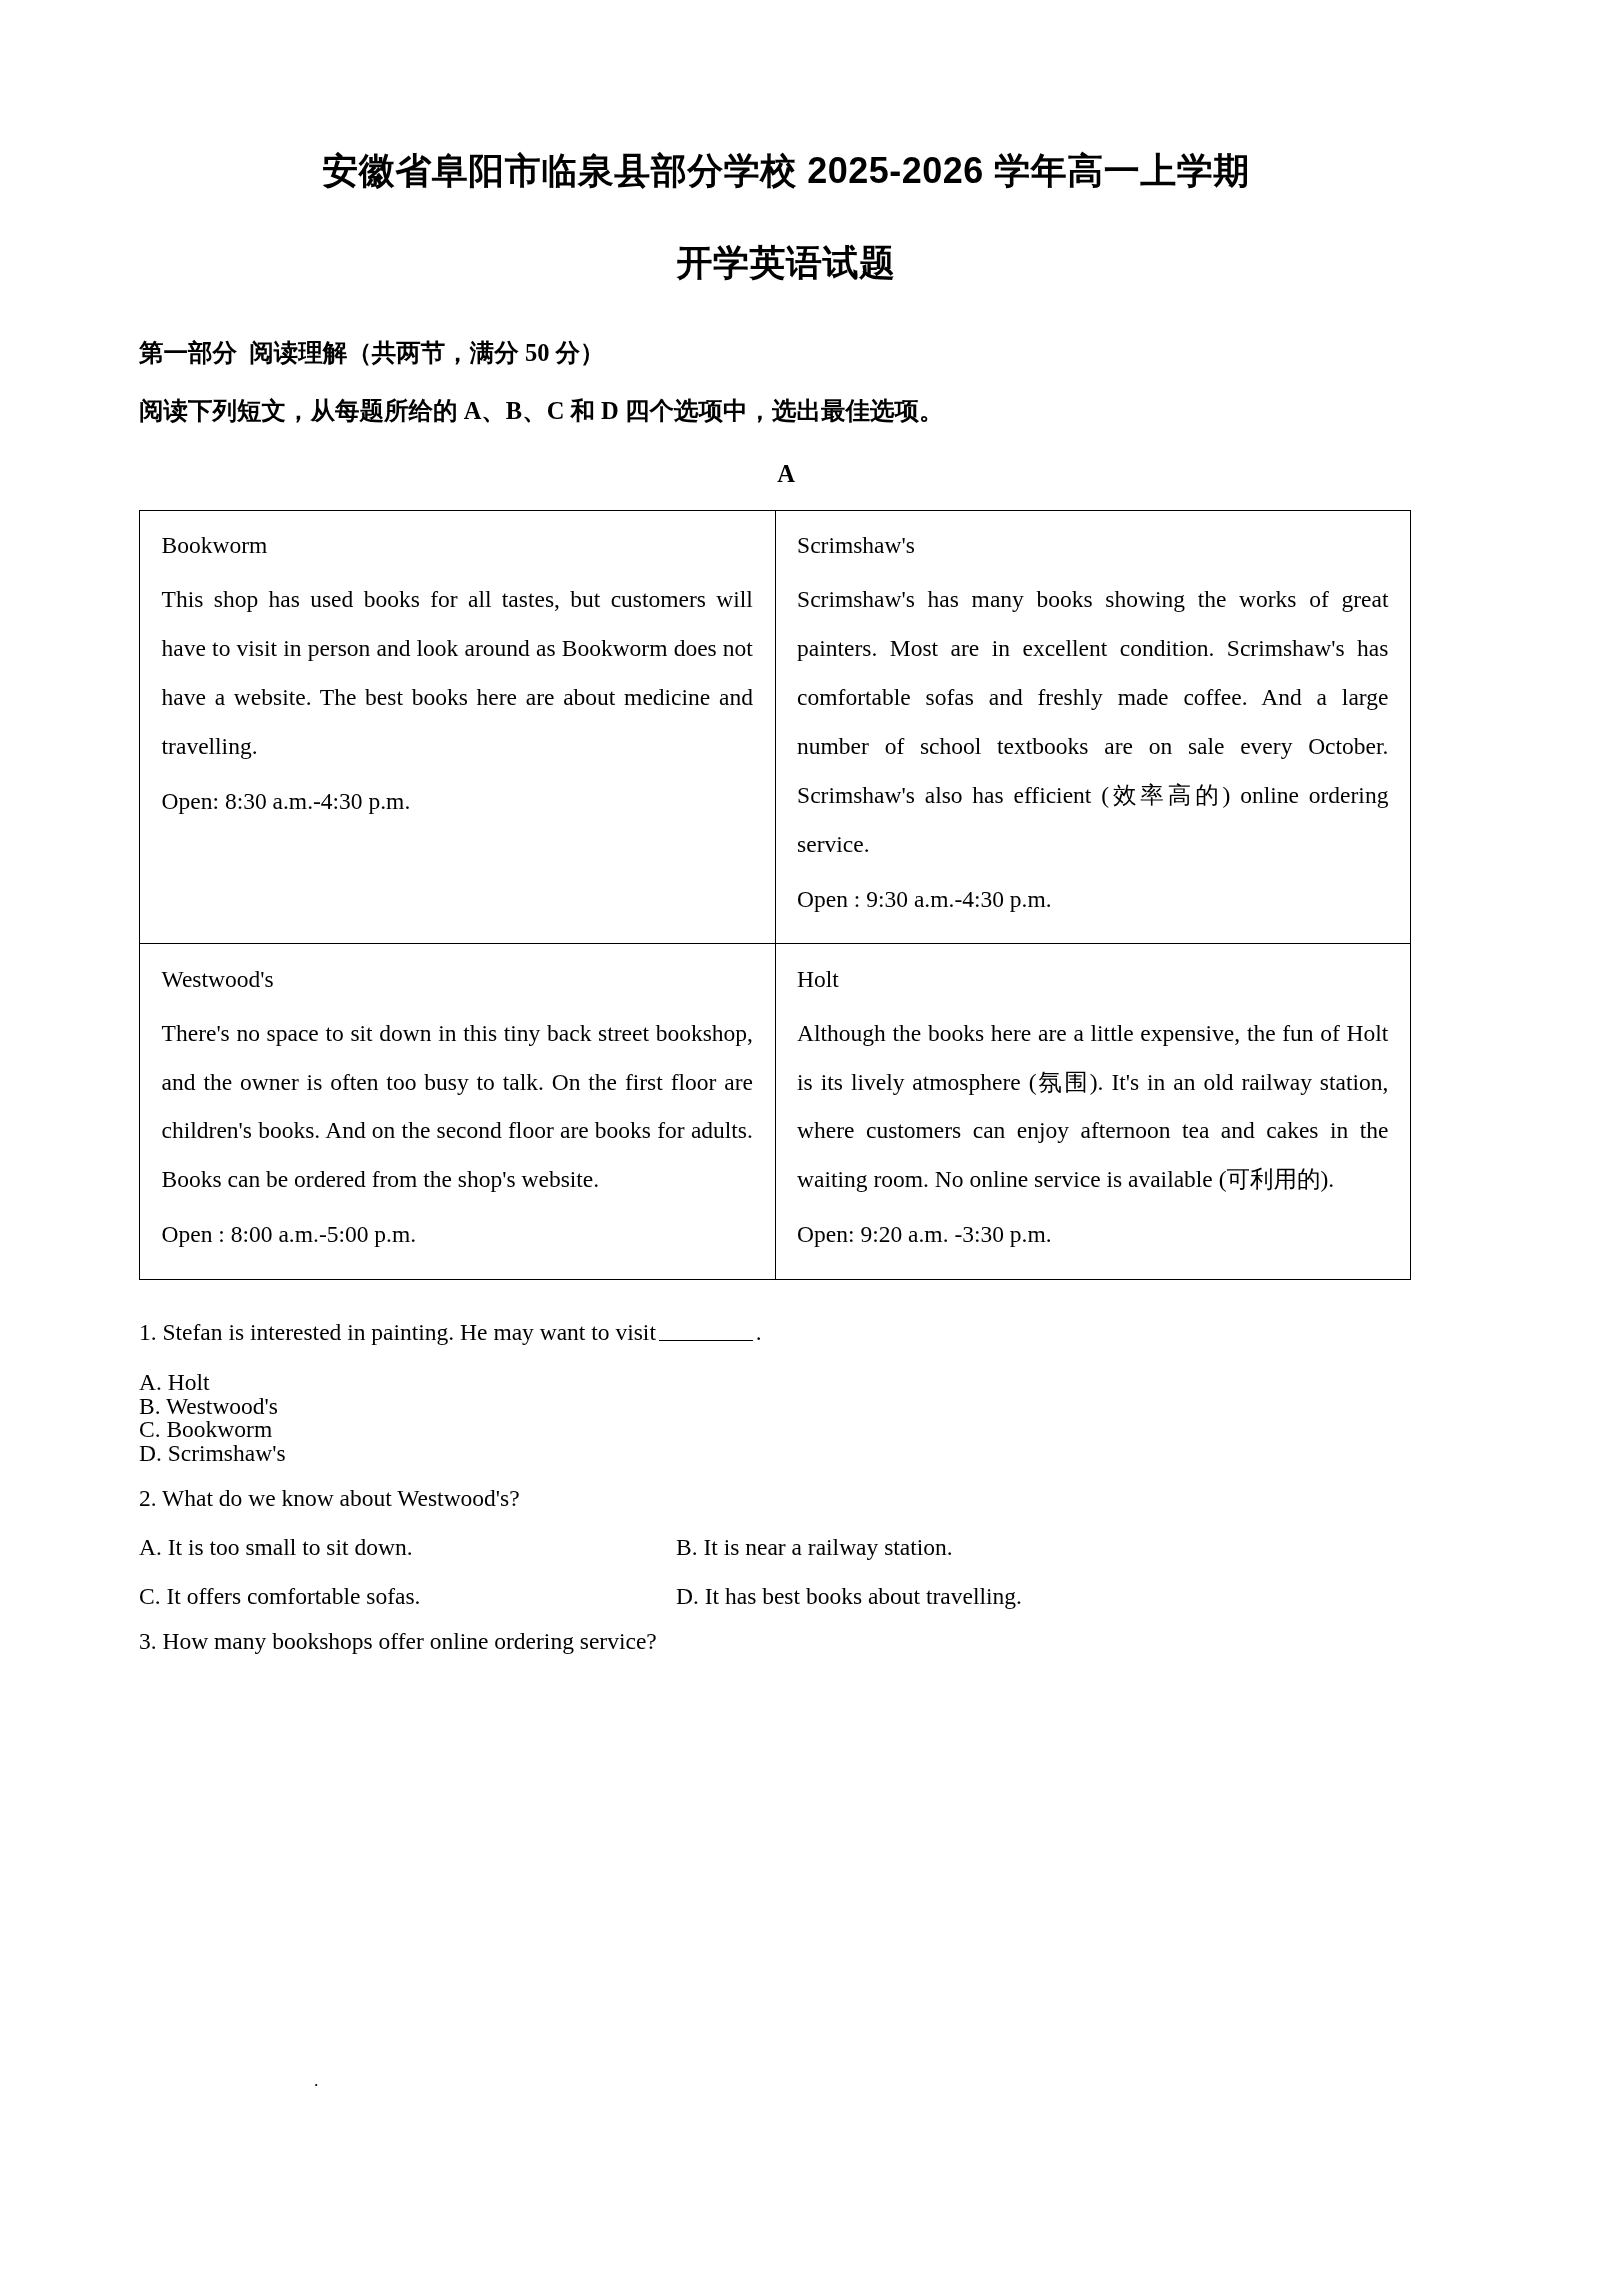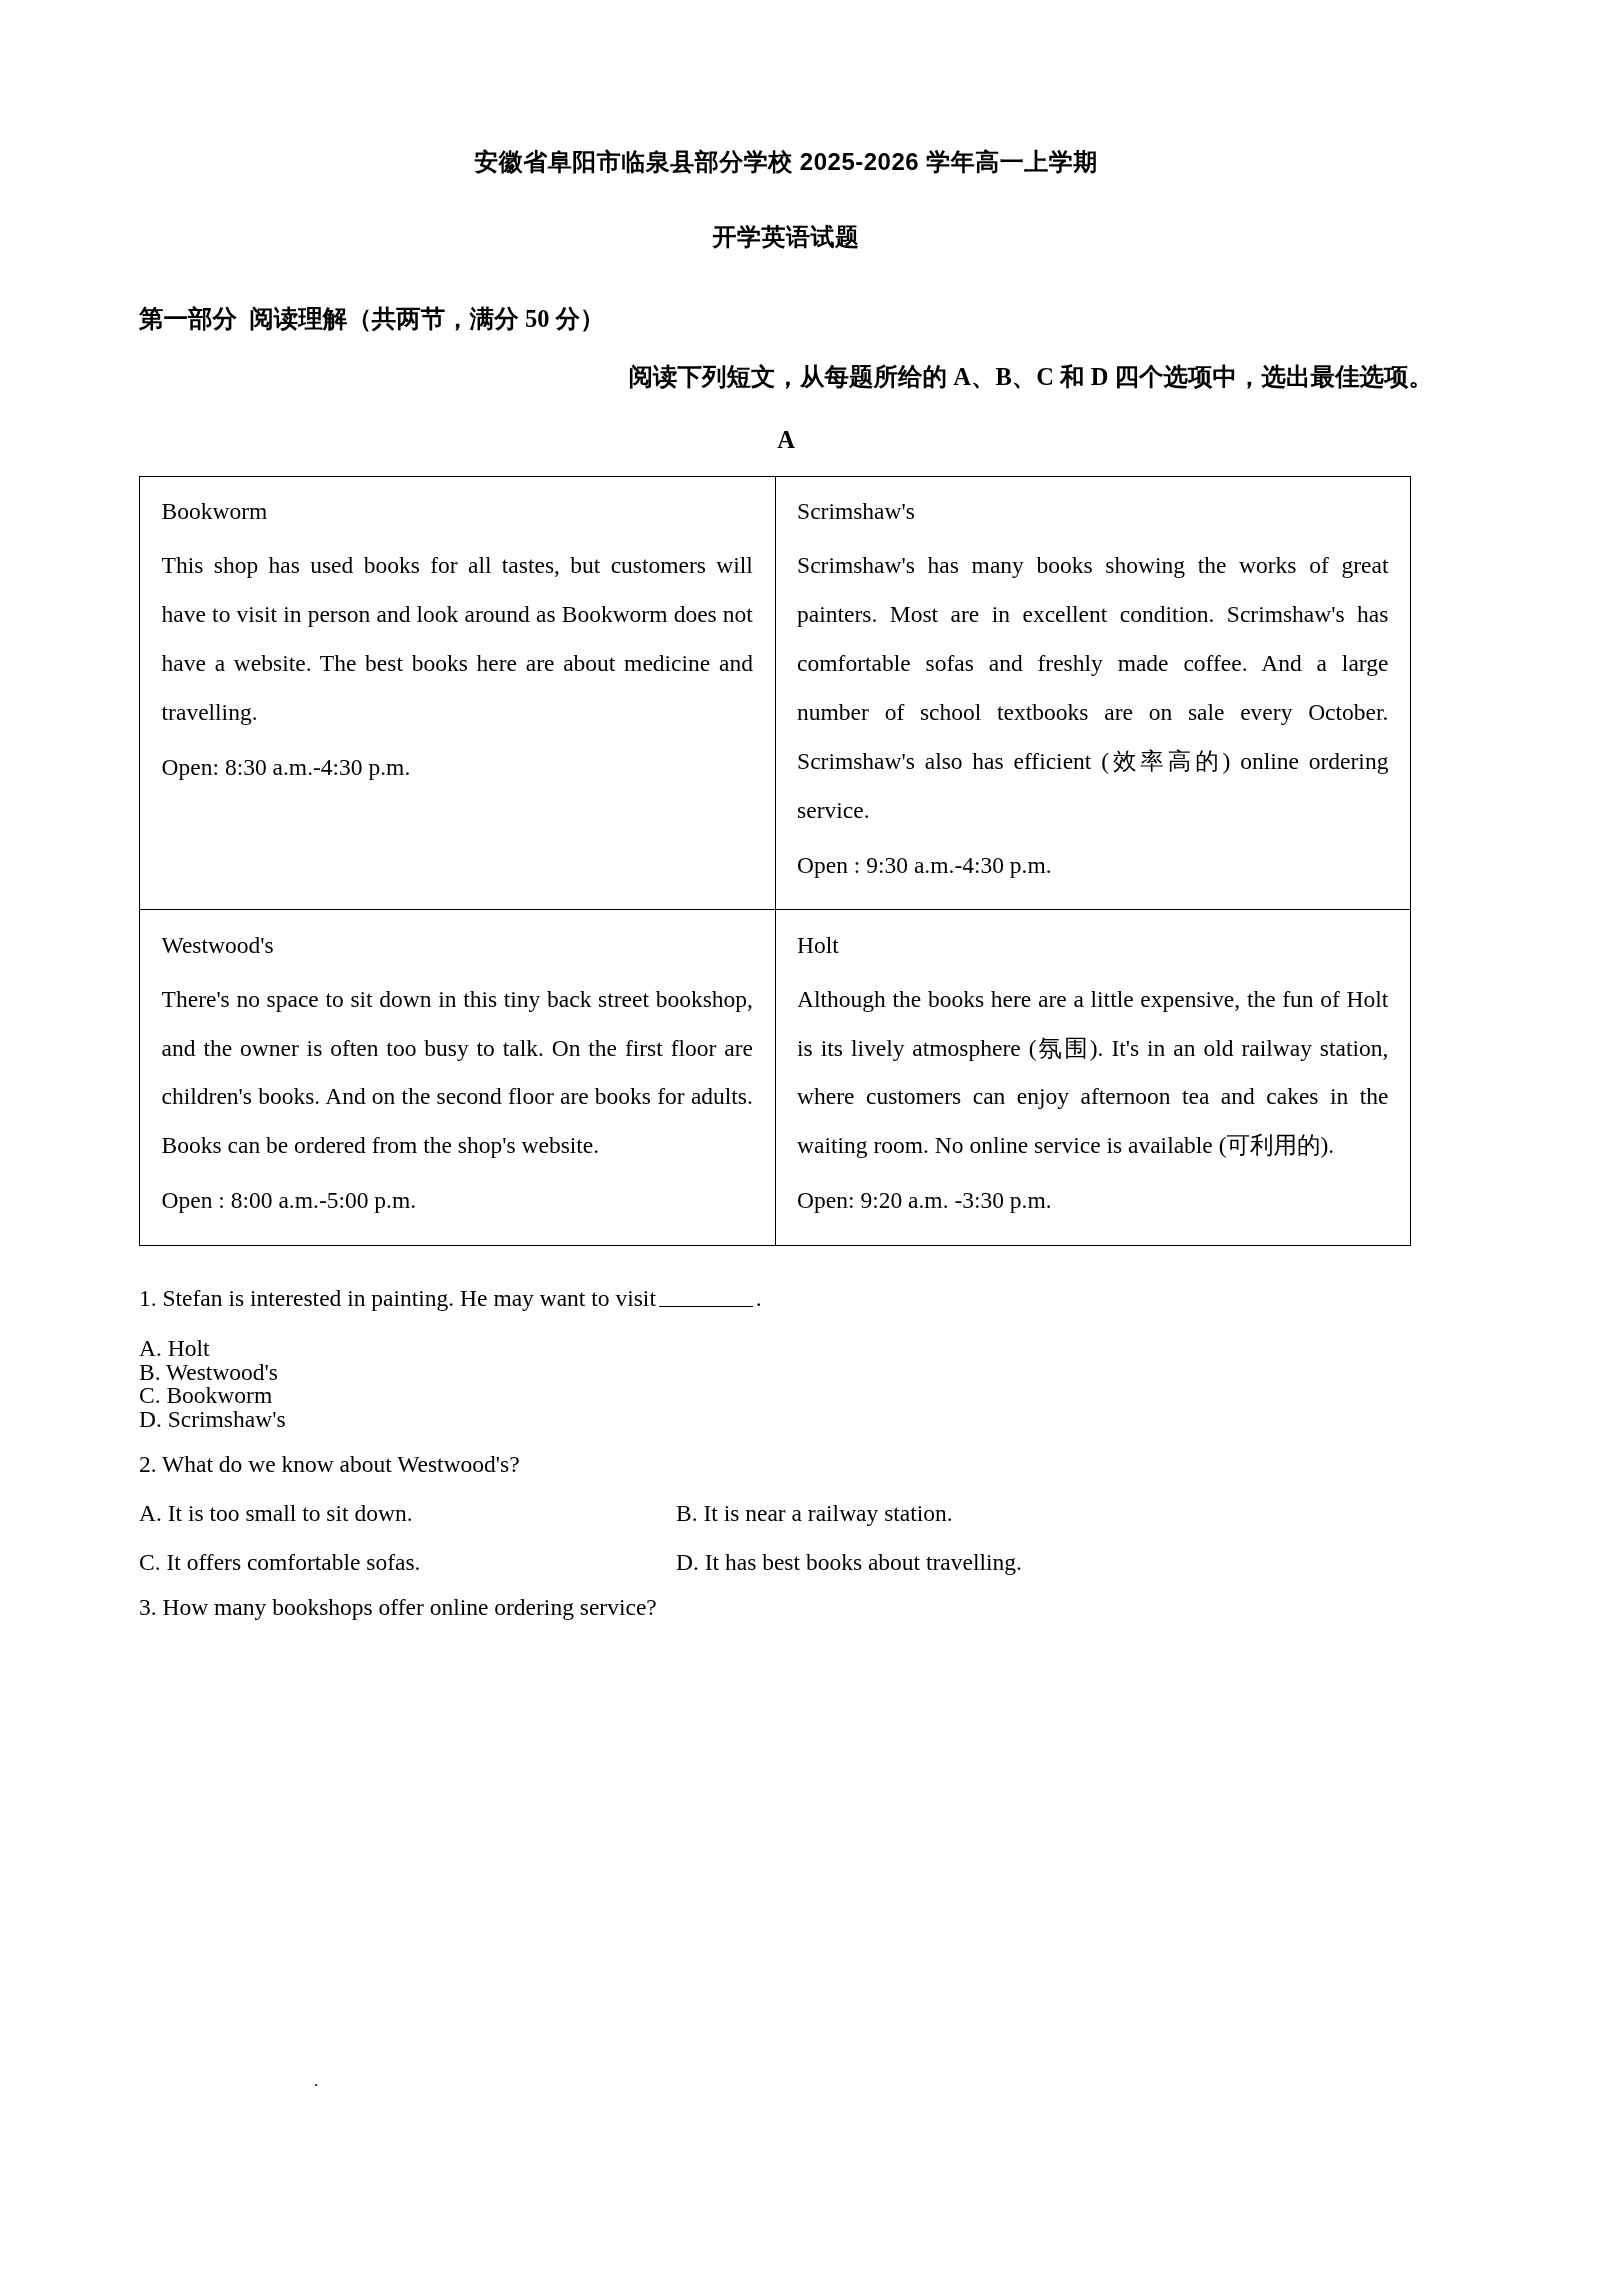--- a/index.html
+++ b/index.html
@@ -24,21 +24,21 @@
     position: absolute;
     left: 139px;
     top: 0;
     width: 1294px;
   }
 
   
   .doc-title {
     font-family: "Liberation Sans", "DejaVu Sans", sans-serif;
     font-weight: bold;
-    font-size: 24px;
+    font-size: 36px;
     text-align: center;
     line-height: 1.42;
     margin: 0;
     letter-spacing: 0.5px;
   }
   .title-line-1 {
     padding-top: 145px;
   }
   .title-line-2 {
     padding-top: 41px;
@@ -49,21 +49,21 @@
   .direction {
     font-family: "Liberation Serif", "DejaVu Serif", serif;
     font-weight: bold;
     font-size: 24.5px;
     line-height: 1.0;
     margin: 0;
     white-space: pre;
   }
   .dir-1 { padding-top: 53px; }
   .dir-2 { padding-top: 33px; }
-  .dir-3 { padding-top: 33px; text-align: right; }
+  .dir-3 { padding-top: 33px; }
 
   .section-letter {
     font-family: "Liberation Serif", "DejaVu Serif", serif;
     font-weight: bold;
     font-size: 24.5px;
     text-align: center;
     margin: 0;
     padding-top: 37px;
   }
 

